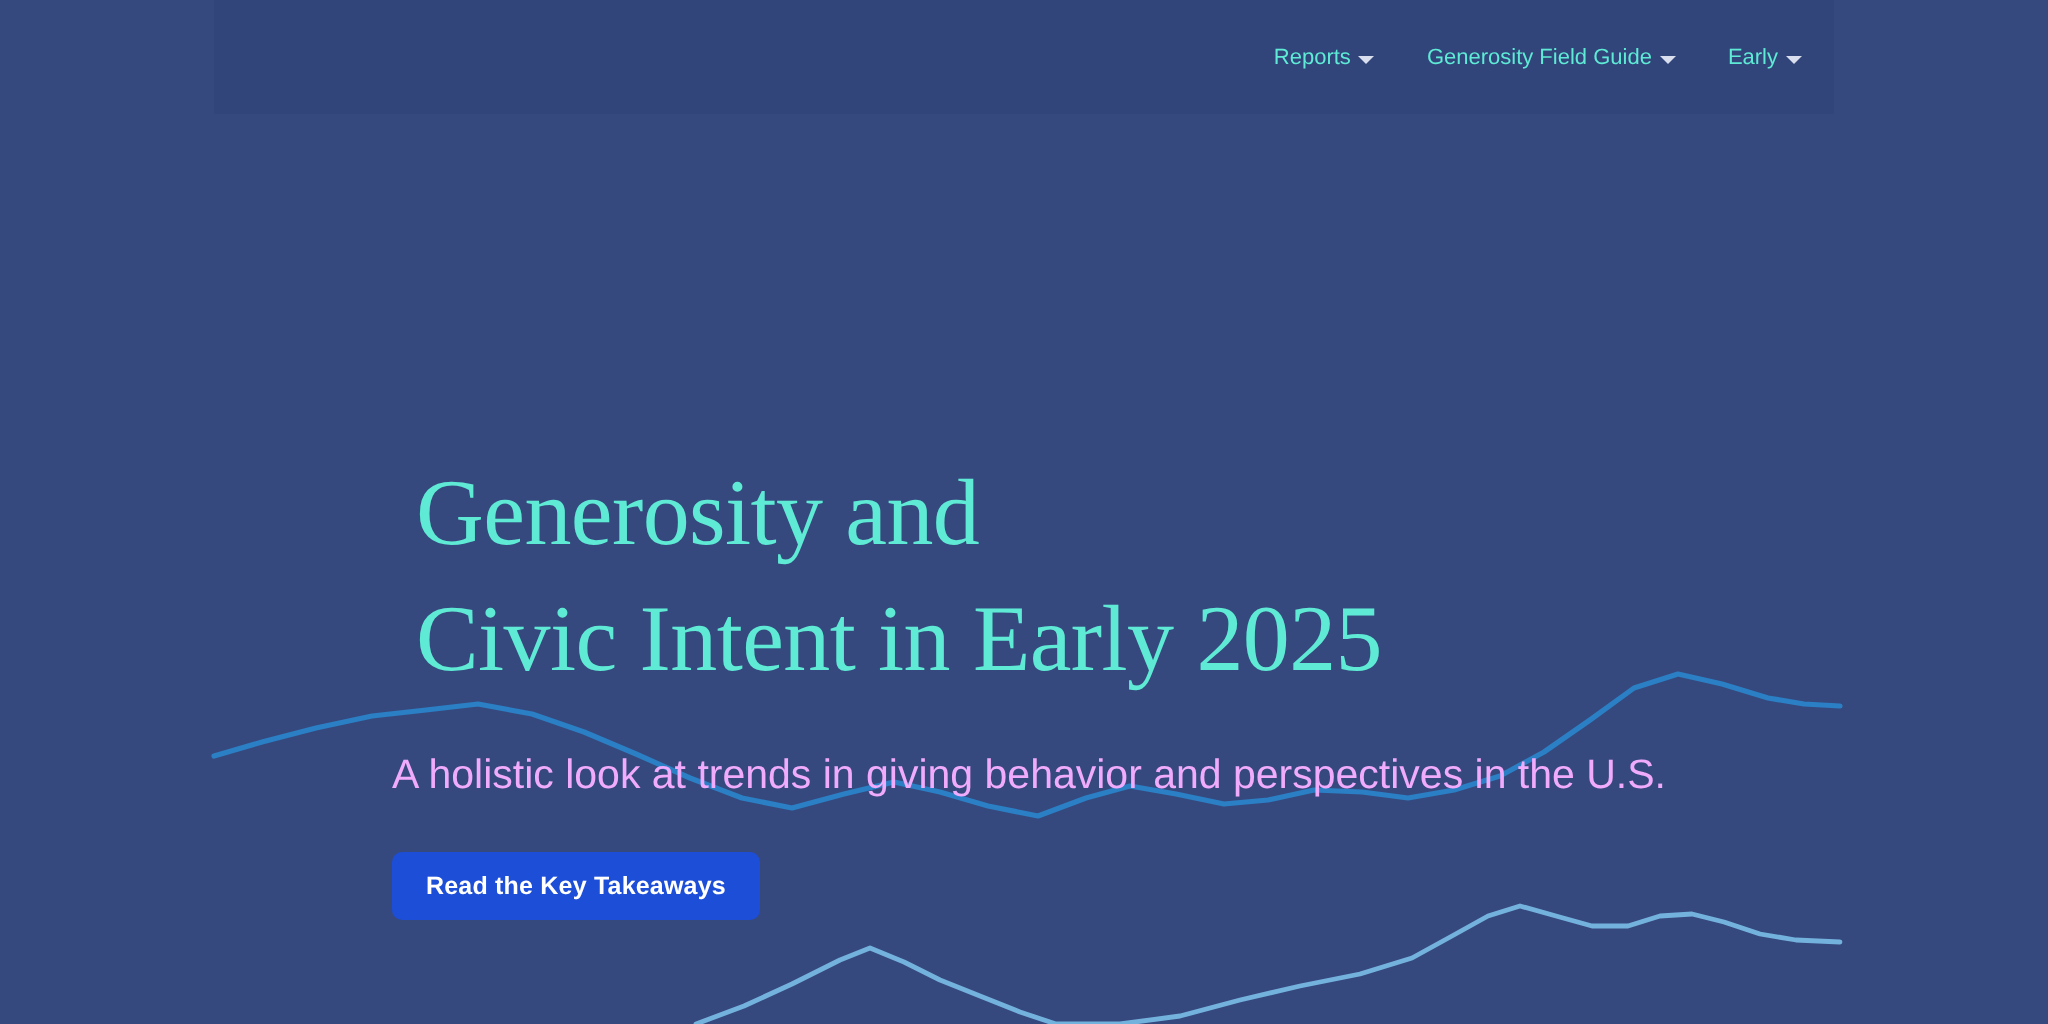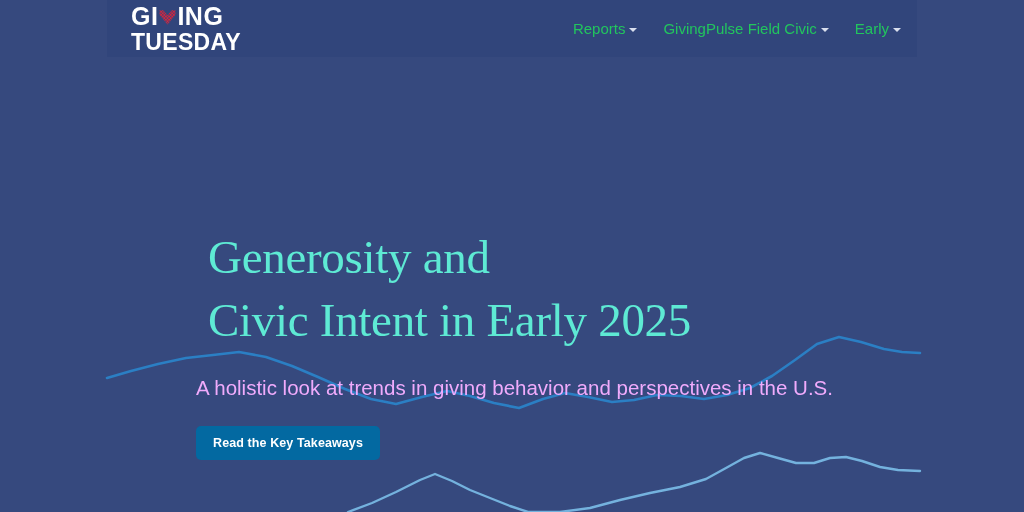--- a/index.html
+++ b/index.html
@@ -90,22 +90,22 @@
   #main-nav {
     position: absolute;
     right: 16px;
     top: 0;
     height: 57px;
     display: flex;
     align-items: center;
     gap: 26px;
   }
   .nav-item {
-    color: #22c55e;
-    font-size: 15px;
+    color: #5eead4;
+    font-size: 11px;
     font-family: "Liberation Sans", sans-serif;
     text-decoration: none;
     white-space: nowrap;
     display: flex;
     align-items: center;
     gap: 4px;
     cursor: pointer;
   }
   .caret-down {
     display: inline-block;
@@ -139,21 +139,21 @@
     color: #f0abfc;
     font-size: 20.5px;
     line-height: 1.5;
     margin: 22px 0 0 0;
     max-width: 672px;
     font-family: "Liberation Sans", sans-serif;
   }
   #cta-button {
     display: inline-block;
     margin-top: 22px;
-    background: #0369a1;
+    background: #1d4ed8;
     color: #ffffff;
     font-size: 12.5px;
     font-weight: bold;
     padding: 10px 17px;
     border: none;
     border-radius: 5px;
     text-decoration: none;
     cursor: pointer;
     font-family: "Liberation Sans", sans-serif;
     letter-spacing: 0.1px;
@@ -164,46 +164,28 @@
 
 <div id="page">
 
   <svg id="bg-chart" viewBox="0 0 1024 512" preserveAspectRatio="none" aria-hidden="true">
     <polyline id="series-0" fill="none" stroke="#2b7fc4" stroke-width="2.6" stroke-linejoin="round" stroke-linecap="round" points="107,378 131,371 158,364 186,358 213,355 239,352 266,357 292,366 318,377 345,389 371,399 396,404 422,397 447,391 470,396 494,403 519,408 543,399 565,393 588,397 612,402 634,400 657,395 681,396 704,399 727,395 750,388 772,376 795,360 817,344 839,337 861,342 884,349 902,352 920,353"></polyline>
     <polyline id="series-1" fill="none" stroke="#74b2de" stroke-width="2.4" stroke-linejoin="round" stroke-linecap="round" points="348,512 372,503 396,492 420,480 435,474 452,481 470,490 490,498 510,506 528,512 560,512 590,508 620,500 650,493 680,487 706,479 726,468 744,458 760,453 778,458 796,463 814,463 830,458 846,457 862,461 880,467 898,470 920,471"></polyline>
   </svg>
 
   <div id="site-header">
 
-    <a id="brand-logo" href="#">
-      <span class="logo-line logo-top">
-        <span>GI</span>
-        <span class="logo-heart">
-          <svg viewBox="0 0 24 24" width="19" height="19" aria-hidden="true">
-            <defs>
-              <pattern id="heartGrid" width="4" height="4" patternUnits="userSpaceOnUse">
-                <rect width="4" height="4" fill="#d7253c"></rect>
-                <path d="M0 0 L4 4 M4 0 L0 4" stroke="#31457b" stroke-width="0.7"></path>
-              </pattern>
-            </defs>
-            <path d="M12 22 L2 10 L2 4 L6.5 4 L12 10.5 L17.5 4 L22 4 L22 10 Z" fill="url(#heartGrid)"></path>
-          </svg>
-        </span>
-        <span>ING</span>
-      </span>
-      <span class="logo-line logo-bottom">TUESDAY</span>
-    </a>
 
     <nav id="main-nav">
       <a class="nav-item" href="#">
         <span>Reports</span>
         <i class="caret-down"></i>
       </a>
       <a class="nav-item" href="#">
-        <span>GivingPulse Field Civic</span>
+        <span>Generosity Field Guide</span>
         <i class="caret-down"></i>
       </a>
       <a class="nav-item" href="#">
         <span>Early</span>
         <i class="caret-down"></i>
       </a>
     </nav>
   </div>
 
   <div id="hero">

